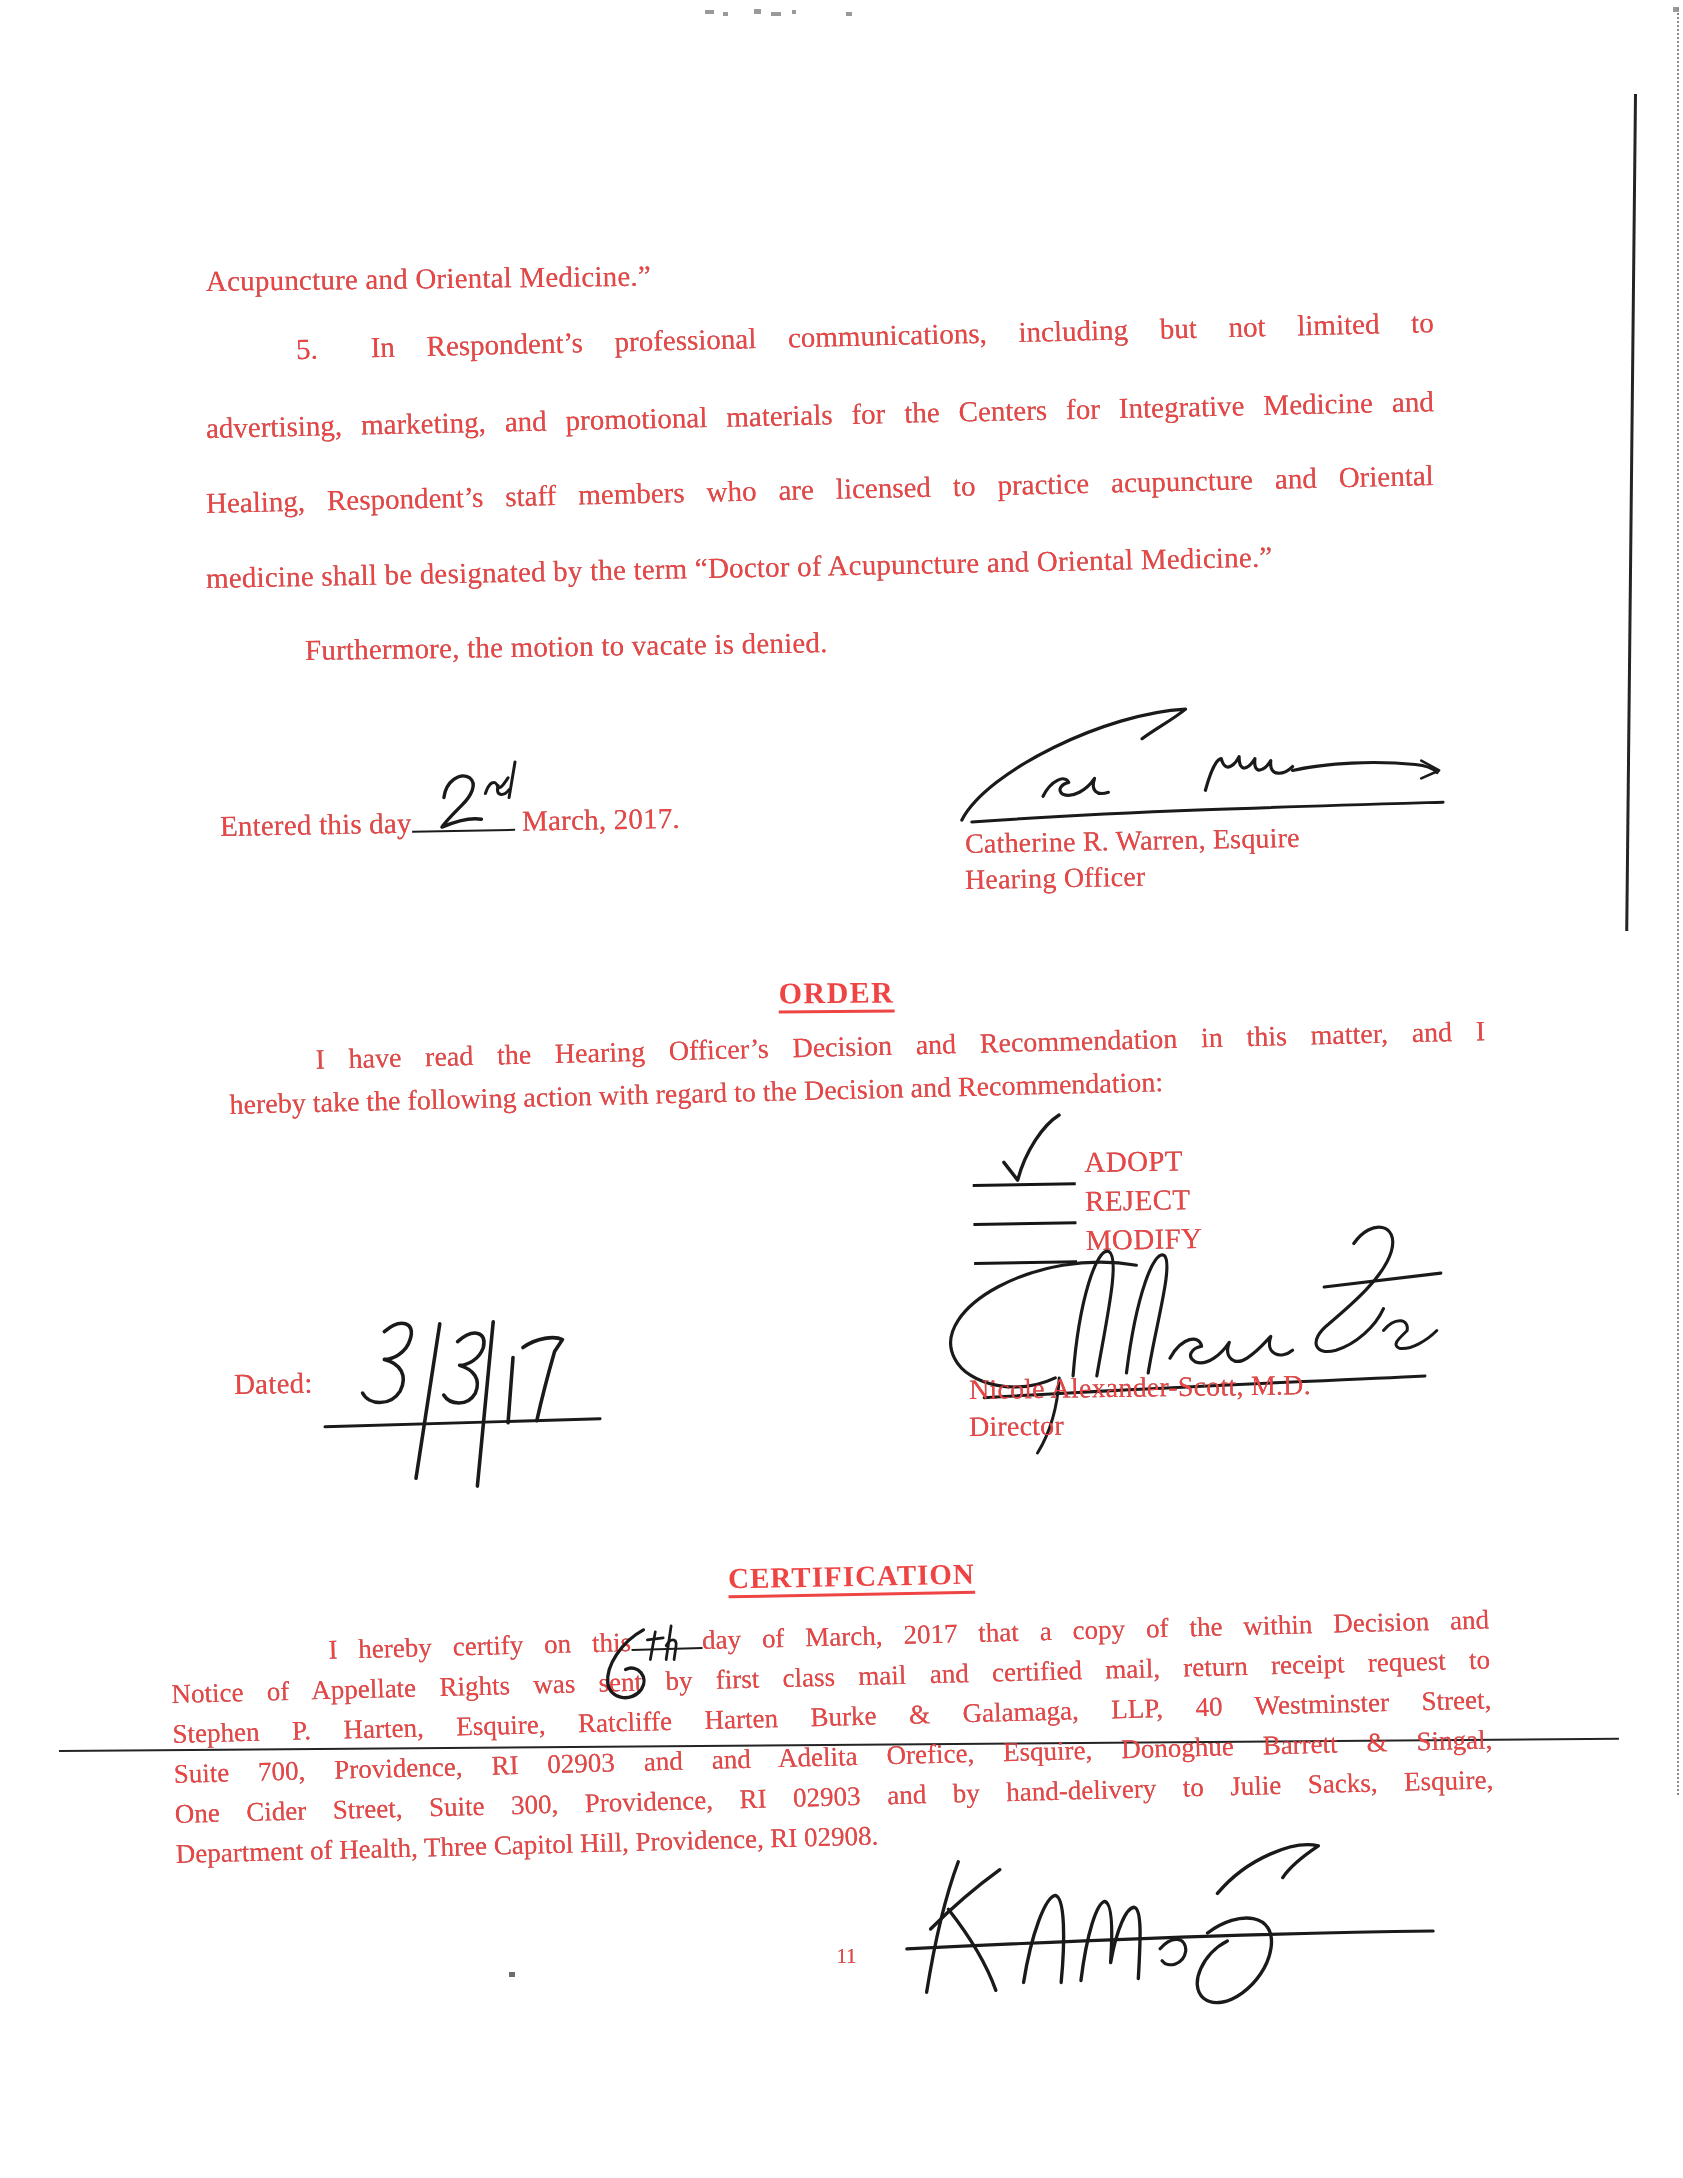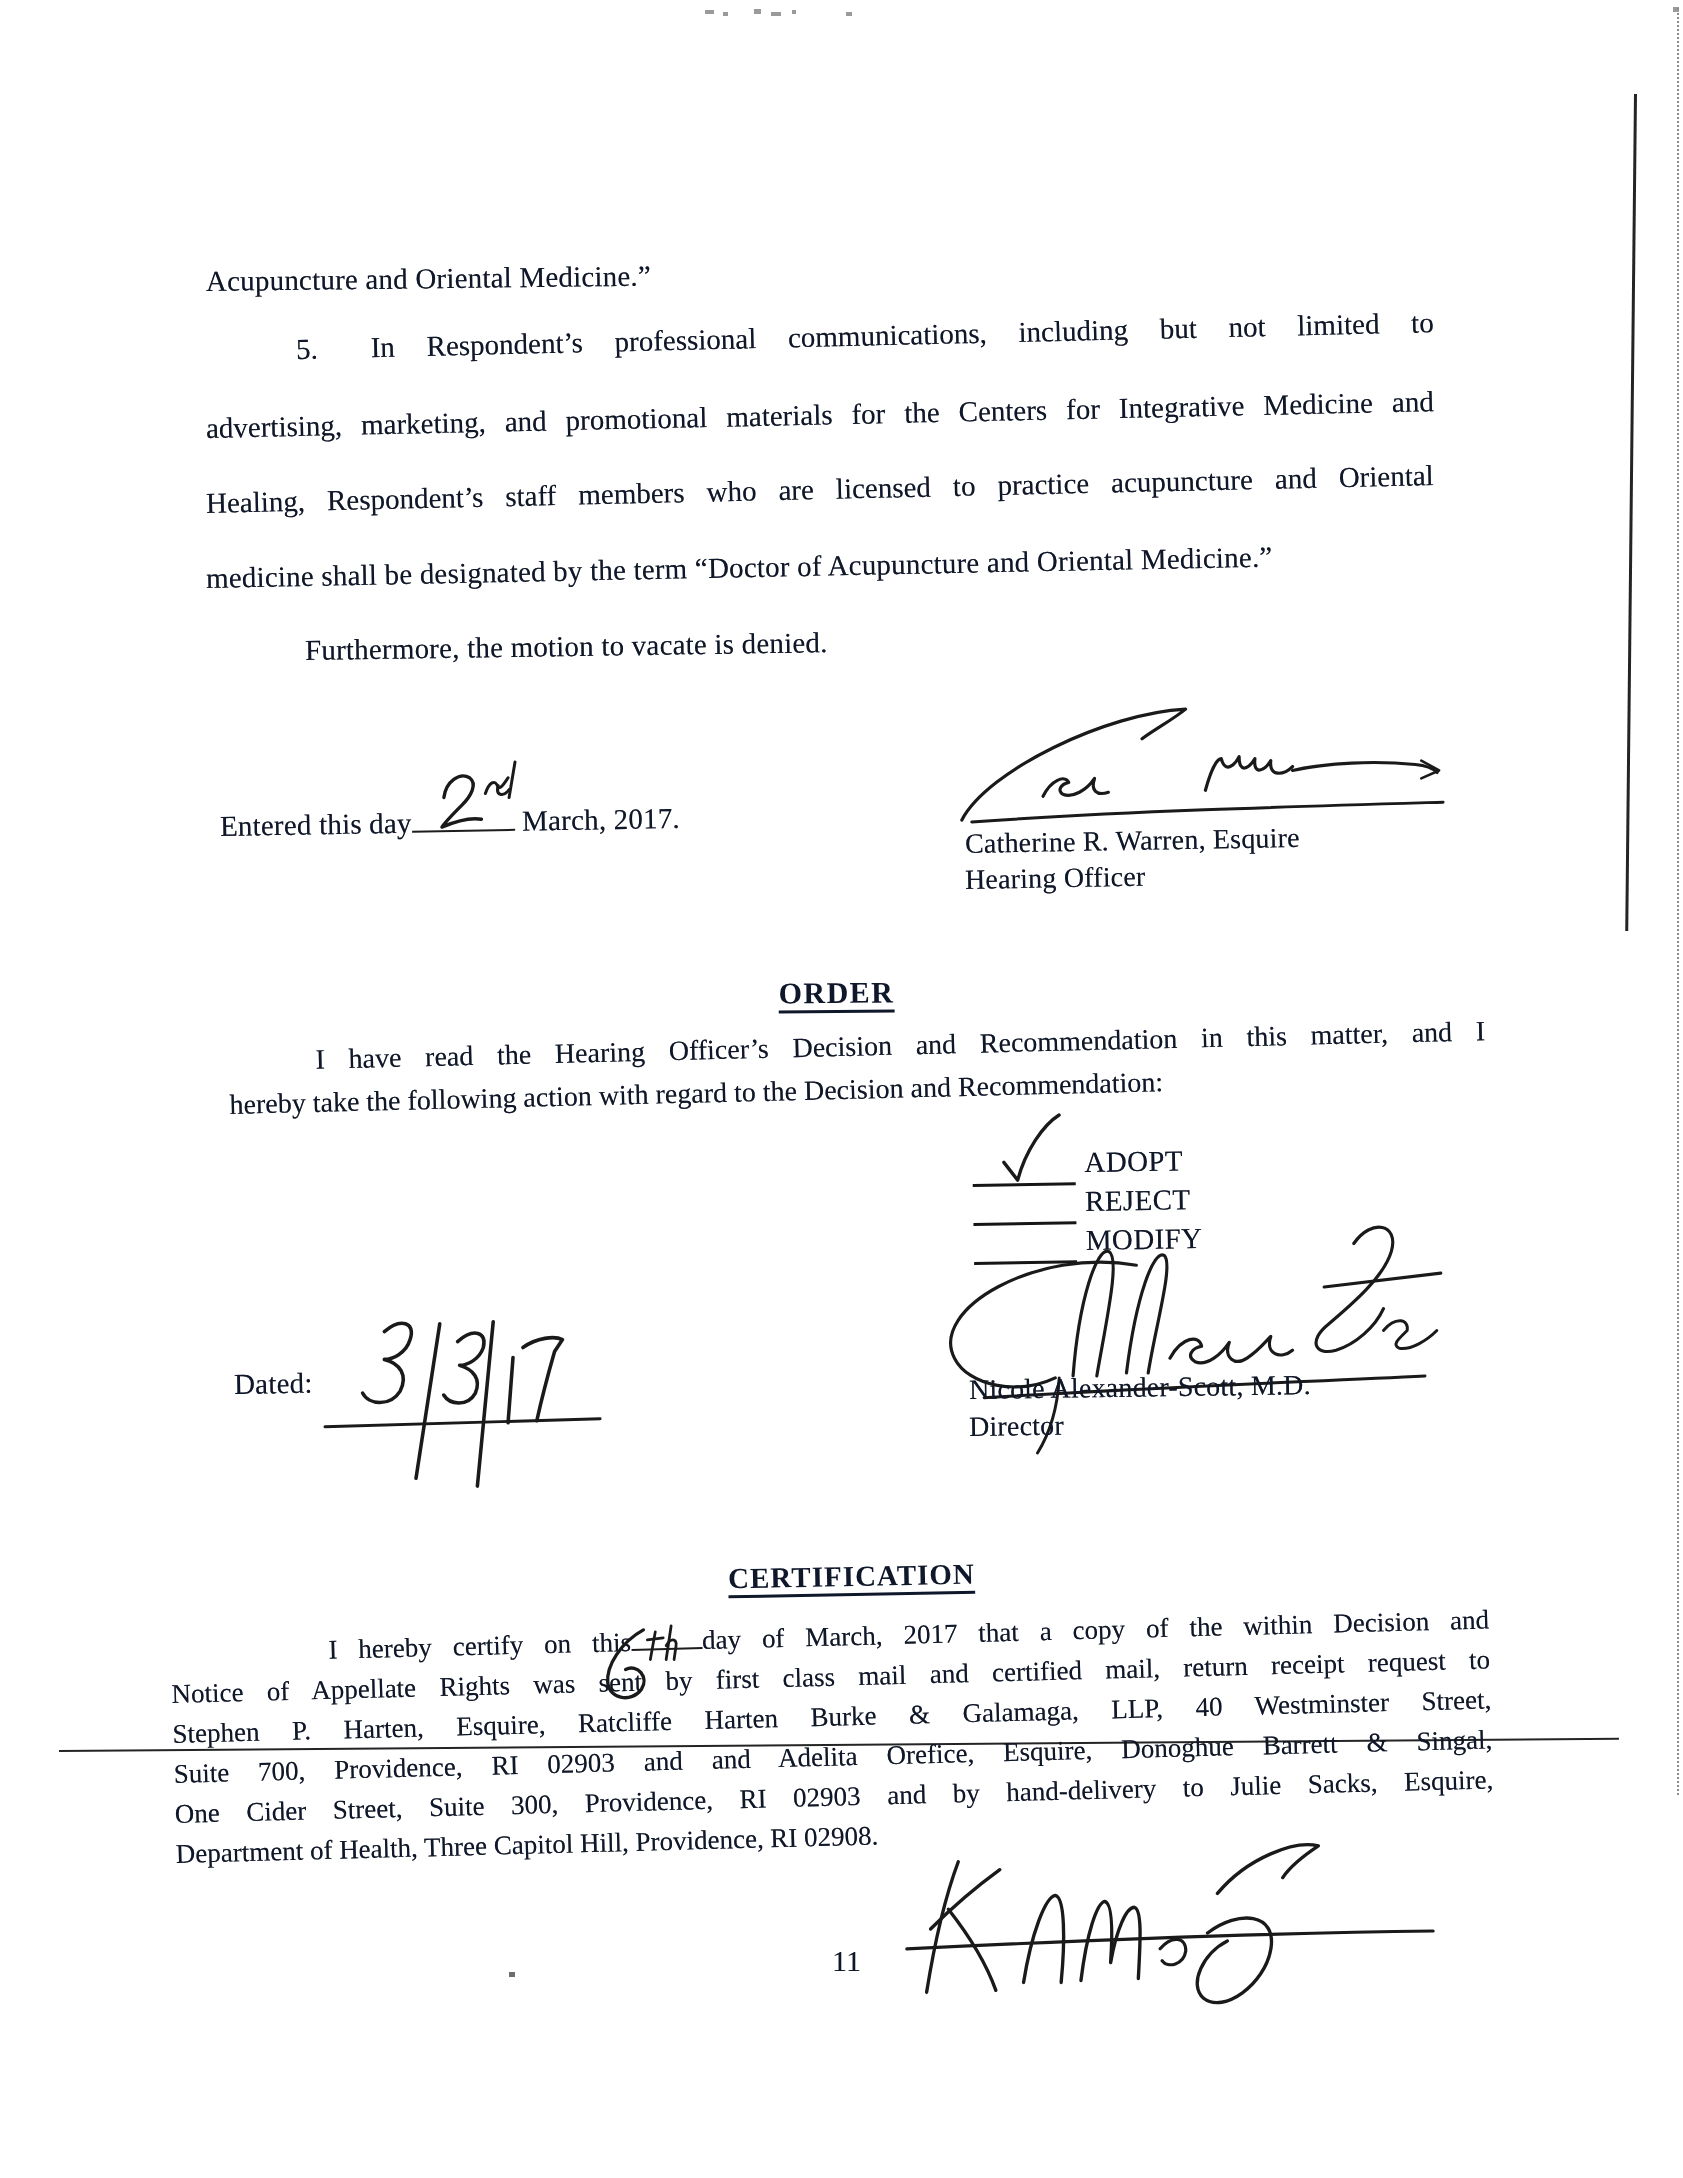--- a/index.html
+++ b/index.html
@@ -1,18 +1,18 @@
 <!DOCTYPE html>
 <html><head>
 <meta charset="utf-8">
 <style>
   html,body{margin:0;padding:0;background:#ffffff;}
   .page{
     position:relative;width:1683px;height:2178px;background:#fff;overflow:hidden;
-    font-family:"Liberation Serif", serif;color:#0f172a;
+    font-family:"Liberation Serif", serif;color:#ef4444;
   }
   .abs{position:absolute;}
   .ln{position:absolute;white-space:nowrap;letter-spacing:0.2px;text-shadow:0 0 0.5px rgba(10,10,10,.55);}
   .just{white-space:normal;text-align:justify;text-align-last:justify;text-shadow:0 0 0.5px rgba(10,10,10,.55);}
   .b{font-weight:bold;}
   .u{text-decoration:underline;text-decoration-thickness:2.5px;text-underline-offset:7px;}
   .blank{display:inline-block;border-bottom:2.5px solid #1c1c1c;vertical-align:baseline;}
   svg.ink{position:absolute;overflow:visible;}
   svg.ink path{fill:none;stroke:#1a1a1a;stroke-linecap:round;stroke-linejoin:round;}
   .speck{position:absolute;background:#9a9a9a;}
@@ -148,16 +148,16 @@
     <path d="M40,96 C62,74 88,52 110,36" stroke-width="3.4"></path>
     <path d="M58,76 C80,104 96,130 106,158" stroke-width="3.4"></path>
     <path d="M134,150 C142,100 156,64 166,62 C176,64 176,108 172,150" stroke-width="3.4"></path>
     <path d="M192,148 C198,100 208,70 216,68 C224,70 224,100 222,130 C228,96 238,74 246,74 C254,76 252,110 250,146" stroke-width="3.4"></path>
     <path d="M272,116 C284,102 298,104 298,118 C296,132 280,136 274,128" stroke-width="3.2"></path>
     <path d="M320,100 C352,76 390,80 384,116 C378,152 336,182 316,166 C300,152 316,120 340,108" stroke-width="3.4"></path>
     <path d="M330,60 C360,24 408,6 432,12 C420,20 404,32 396,44" stroke-width="3.4"></path>
     <path d="M16,116 C180,108 380,100 548,98" stroke-width="3.2"></path>
   </svg>
 
-  <div class="abs" style="left:817px;top:1944px;width:59px;text-align:center;font-size:30px;text-shadow:0 0 0.5px rgba(10,10,10,.55);">11</div>
+  <div class="abs" style="left:817px;top:1944px;width:59px;text-align:center;font-size:21px;text-shadow:0 0 0.5px rgba(10,10,10,.55);">11</div>
 
 </div>
 
 
 </body></html>

